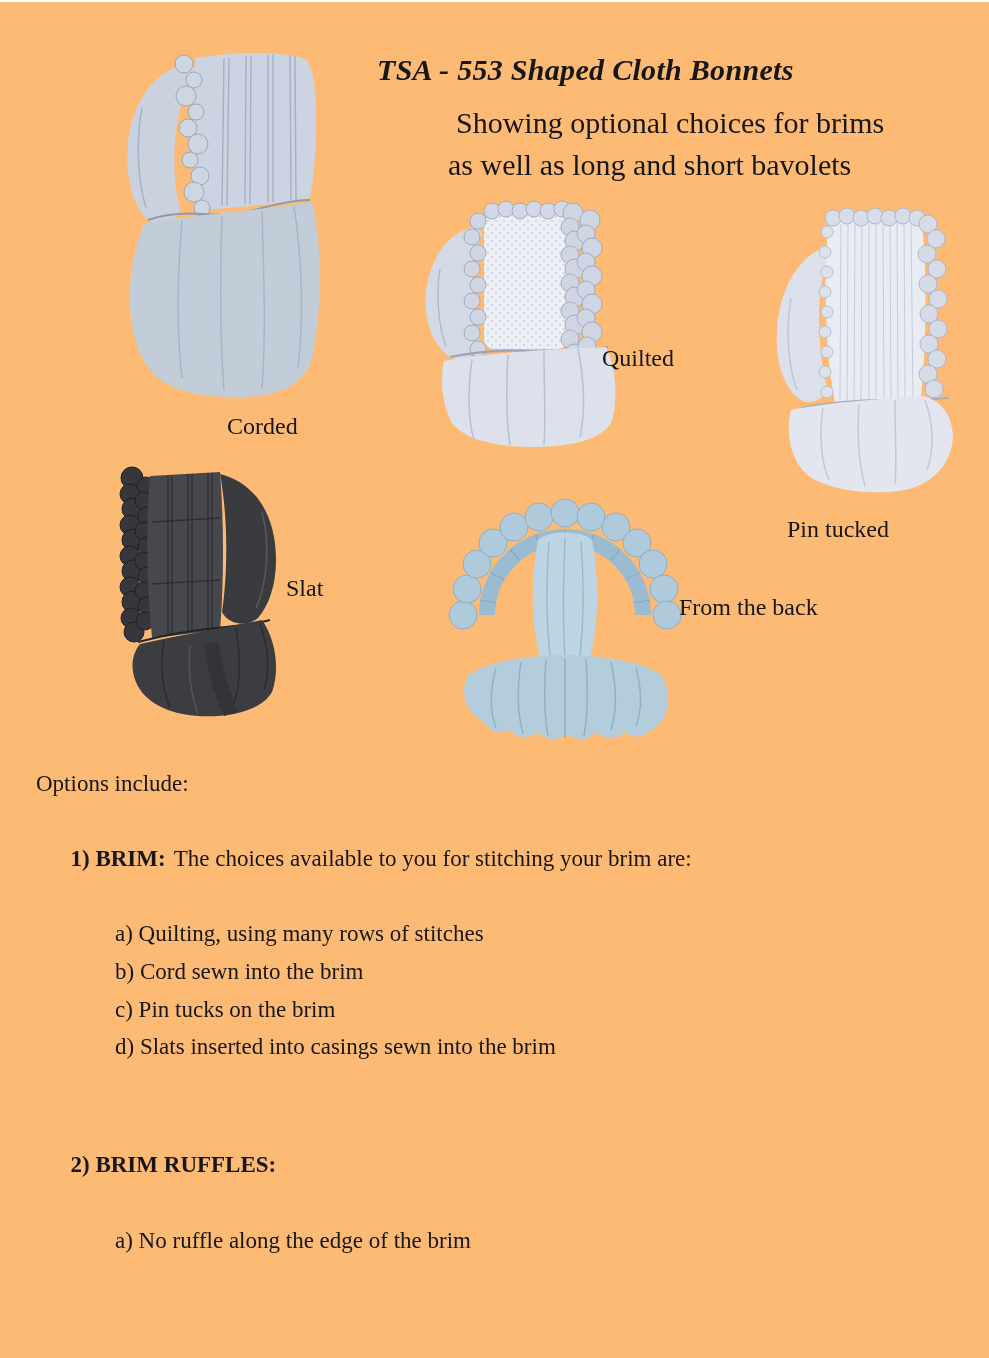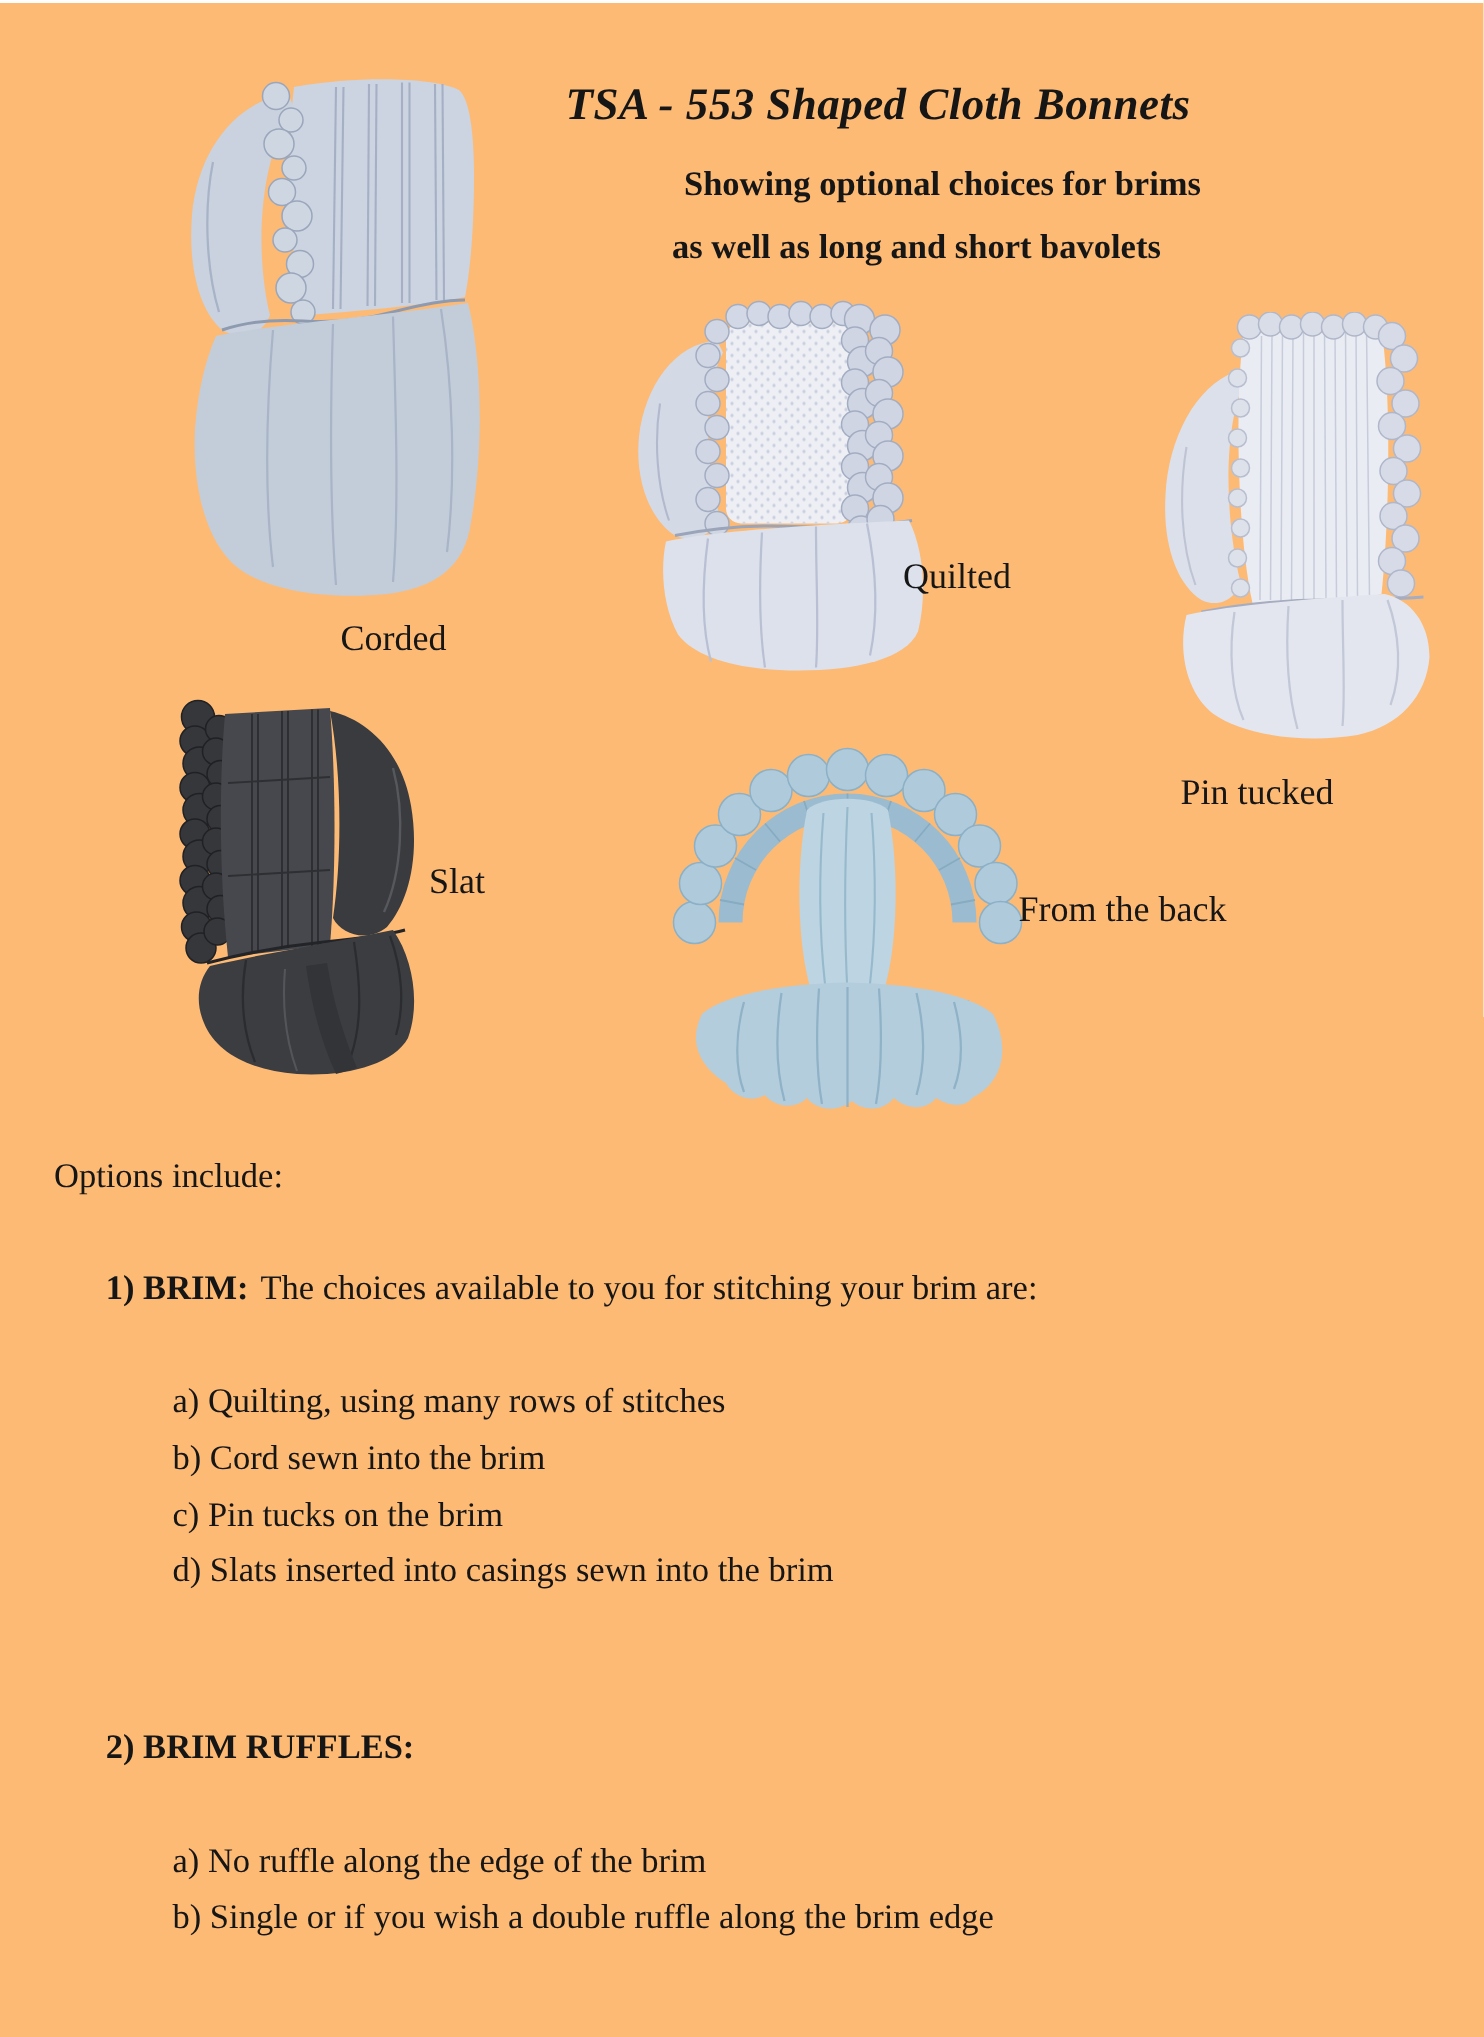--- a/index.html
+++ b/index.html
@@ -8,30 +8,30 @@
     width:989px; height:1358px; position:relative; overflow:hidden;
     font-family:"Liberation Serif", "DejaVu Serif", serif; color:#161616;
   }
   .page { position:absolute; left:0; top:2px; width:989px; height:1358px; background:#fdba74; }
 
   .doc-title {
     position:absolute; left:377px; top:48px;
     font-size:30px; font-weight:bold; font-style:italic; letter-spacing:0.3px;
     line-height:40px; white-space:nowrap;
   }
-  .subtitle { position:absolute; font-size:23px; line-height:30px; white-space:nowrap;font-weight:bold; }
+  .subtitle { position:absolute; font-size:30px; line-height:30px; white-space:nowrap; }
   .subtitle-1 { left:456px; top:106px; }
   .subtitle-2 { left:448px; top:148px; }
 
   .bonnet { position:absolute; }
   .bonnet svg { display:block; }
 
   .photo-label { position:absolute; font-size:24px; line-height:30px; white-space:nowrap; }
   .label-corded    { left:180px; top:409px;margin-left:47px; }
-  .label-quilted   { left:602px; top:341px;margin-top:27px; }
+  .label-quilted   { left:602px; top:341px; }
   .label-pintucked { left:787px; top:512px; }
   .label-slat      { left:286px; top:571px; }
   .label-back      { left:679px; top:590px;text-align:center; }
 
   .options-block { position:absolute; left:36px; top:763px; width:945px; }
   .line { font-size:23px; line-height:37.6px; white-space:pre-wrap; }
   .line .b { font-weight:bold; }
   .line .rest { margin-left:8px; }
   .sub { padding-left:79px; }
   .gap-a { margin-top:43px; }
@@ -336,21 +336,20 @@
     </div>
     <div class="line sub">a) Quilting, using many rows of stitches</div>
     <div class="line sub">b) Cord sewn into the brim</div>
     <div class="line sub">c) Pin tucks on the brim</div>
     <div class="line sub">d) Slats inserted into casings sewn into the brim</div>
 
     <div class="line gap-a">
       <span class="b">2) BRIM RUFFLES:</span><span class="rest"></span>
     </div>
     <div class="line sub">a) No ruffle along the edge of the brim</div>
-    <div class="line sub">b) Single or if you wish a double ruffle along the brim edge</div>
 
     <div class="line gap-b">
       
     </div>
 
   </div>
 
 </div>
 
 </body></html>

